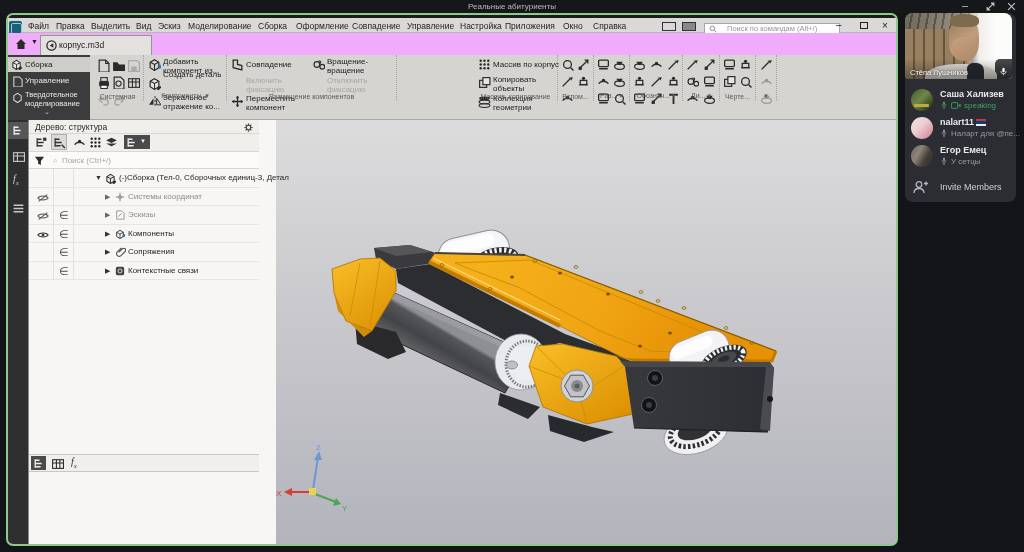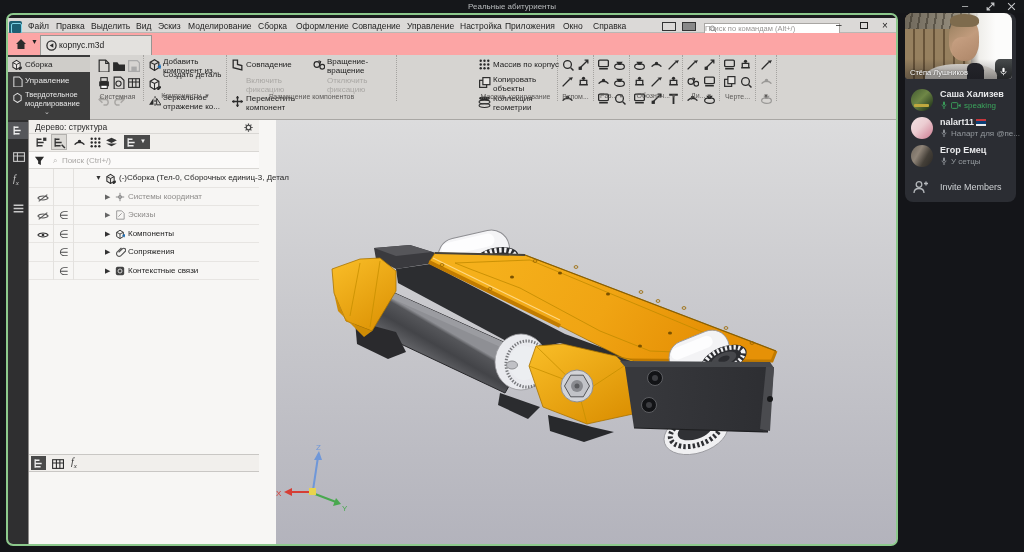--- a/index.html
+++ b/index.html
@@ -6,24 +6,24 @@
 #stage{position:absolute;left:0;top:0;width:1024px;height:552px}
 .abs{position:absolute}
 #topbar{left:0;top:0;width:1024px;height:13px;background:#15171a;color:#b9bcbe;font-size:8px;text-align:center;line-height:13px}
 
 #win{left:6px;top:13px;width:892px;height:533px;border:2px solid #8cc98c;border-radius:7px;background:#d6d4d1;overflow:hidden}
 #strip{left:0;top:0;width:888px;height:3px;background:#1b1c1e}
 #menubar{left:0;top:3px;width:888px;height:15px;background:#dbd9d7;border-bottom:1px solid #b9b7b4}
 .menu{position:absolute;top:3px;font-size:8.5px;color:#1d1d1d}
 #appicon{left:1px;top:3px;width:13px;height:13px;background:#1d5f73;border-radius:2px}
 #appicon:after{content:"";position:absolute;left:2px;top:2px;width:9px;height:9px;border:1px solid #7fd4e8;border-radius:2px}
-#searchbox{left:696px;top:4.5px;width:136px;height:11px;background:#fff;border:1px solid #a8a6a3;font-size:7.5px;color:#979593;line-height:9px;padding-left:0}
+#searchbox{left:696px;top:4.5px;width:136px;height:11px;background:#fff;border:1px solid #a8a6a3;font-size:7.5px;color:#979593;line-height:9px;padding-left:22px}
 .winbtn{position:absolute;top:2px;font-size:10px;color:#222}
 
-#tabbar{left:0;top:18px;width:888px;height:40px;background:#fca5a5}
+#tabbar{left:0;top:18px;width:888px;height:40px;background:#f0abfc}
 #tab1{left:32px;top:2px;width:112px;height:20px;background:#e3e1de;border:1px solid #979592;border-bottom:none;font-size:8.5px;color:#222;line-height:18px;padding-left:18px}
 #tab2{left:146px;top:2px;width:118px;height:20px;background:#727272;font-size:8.5px;color:#f2f2f2;line-height:20px;padding-left:18px}
 
 #ribbon{left:0;top:40px;width:888px;height:65px;background:#d6d4d1;border-bottom:1px solid #a9a7a4}
 #modes{left:0;top:0;width:82px;height:65px;background:#3c3c3c;color:#e8e8e8;font-size:8px}
 #modeSel{left:0;top:2px;width:82px;height:15px;background:#cfcdc9;color:#1a1a1a;line-height:15px}
 .grp{position:absolute;top:0;height:46px;border-right:1px dotted #a5a3a0}
 .glabel{position:absolute;bottom:1px;width:100%;text-align:center;font-size:7px;color:#5c5a58;white-space:nowrap}
 .rit{position:absolute;font-size:8px;color:#1c1c1c;line-height:8.5px;white-space:nowrap}
 .rit.dis{color:#a9a7a4}

